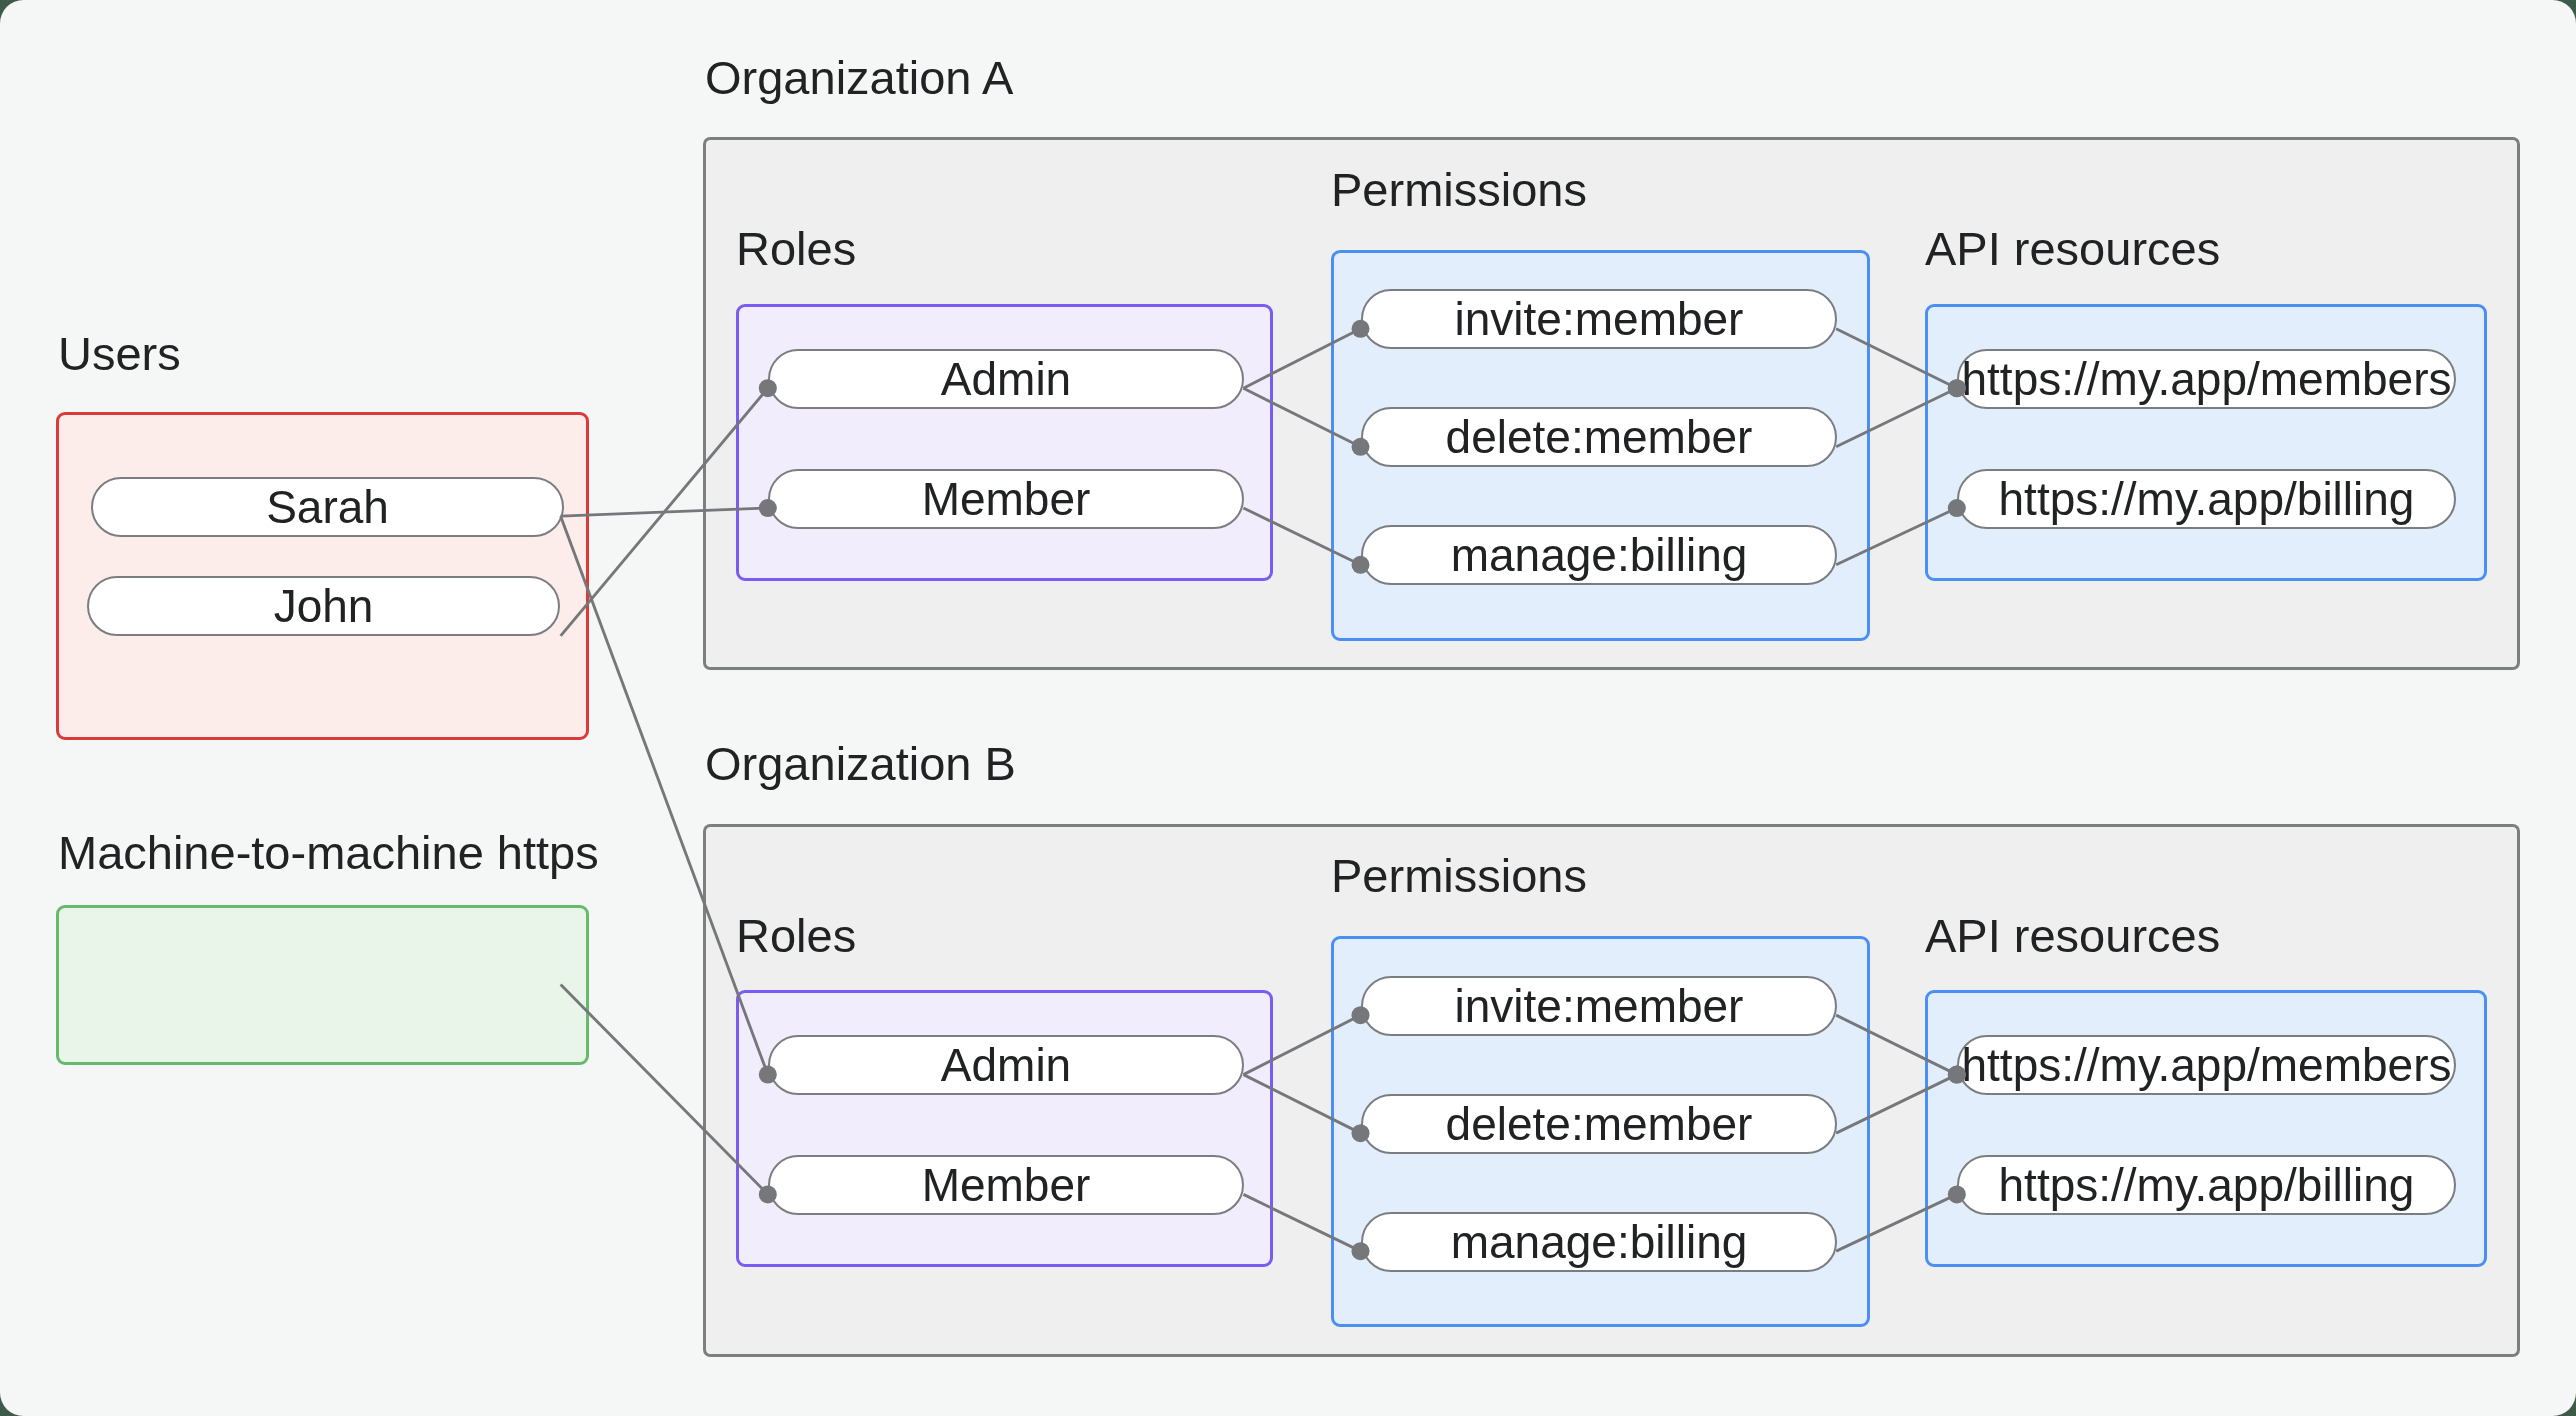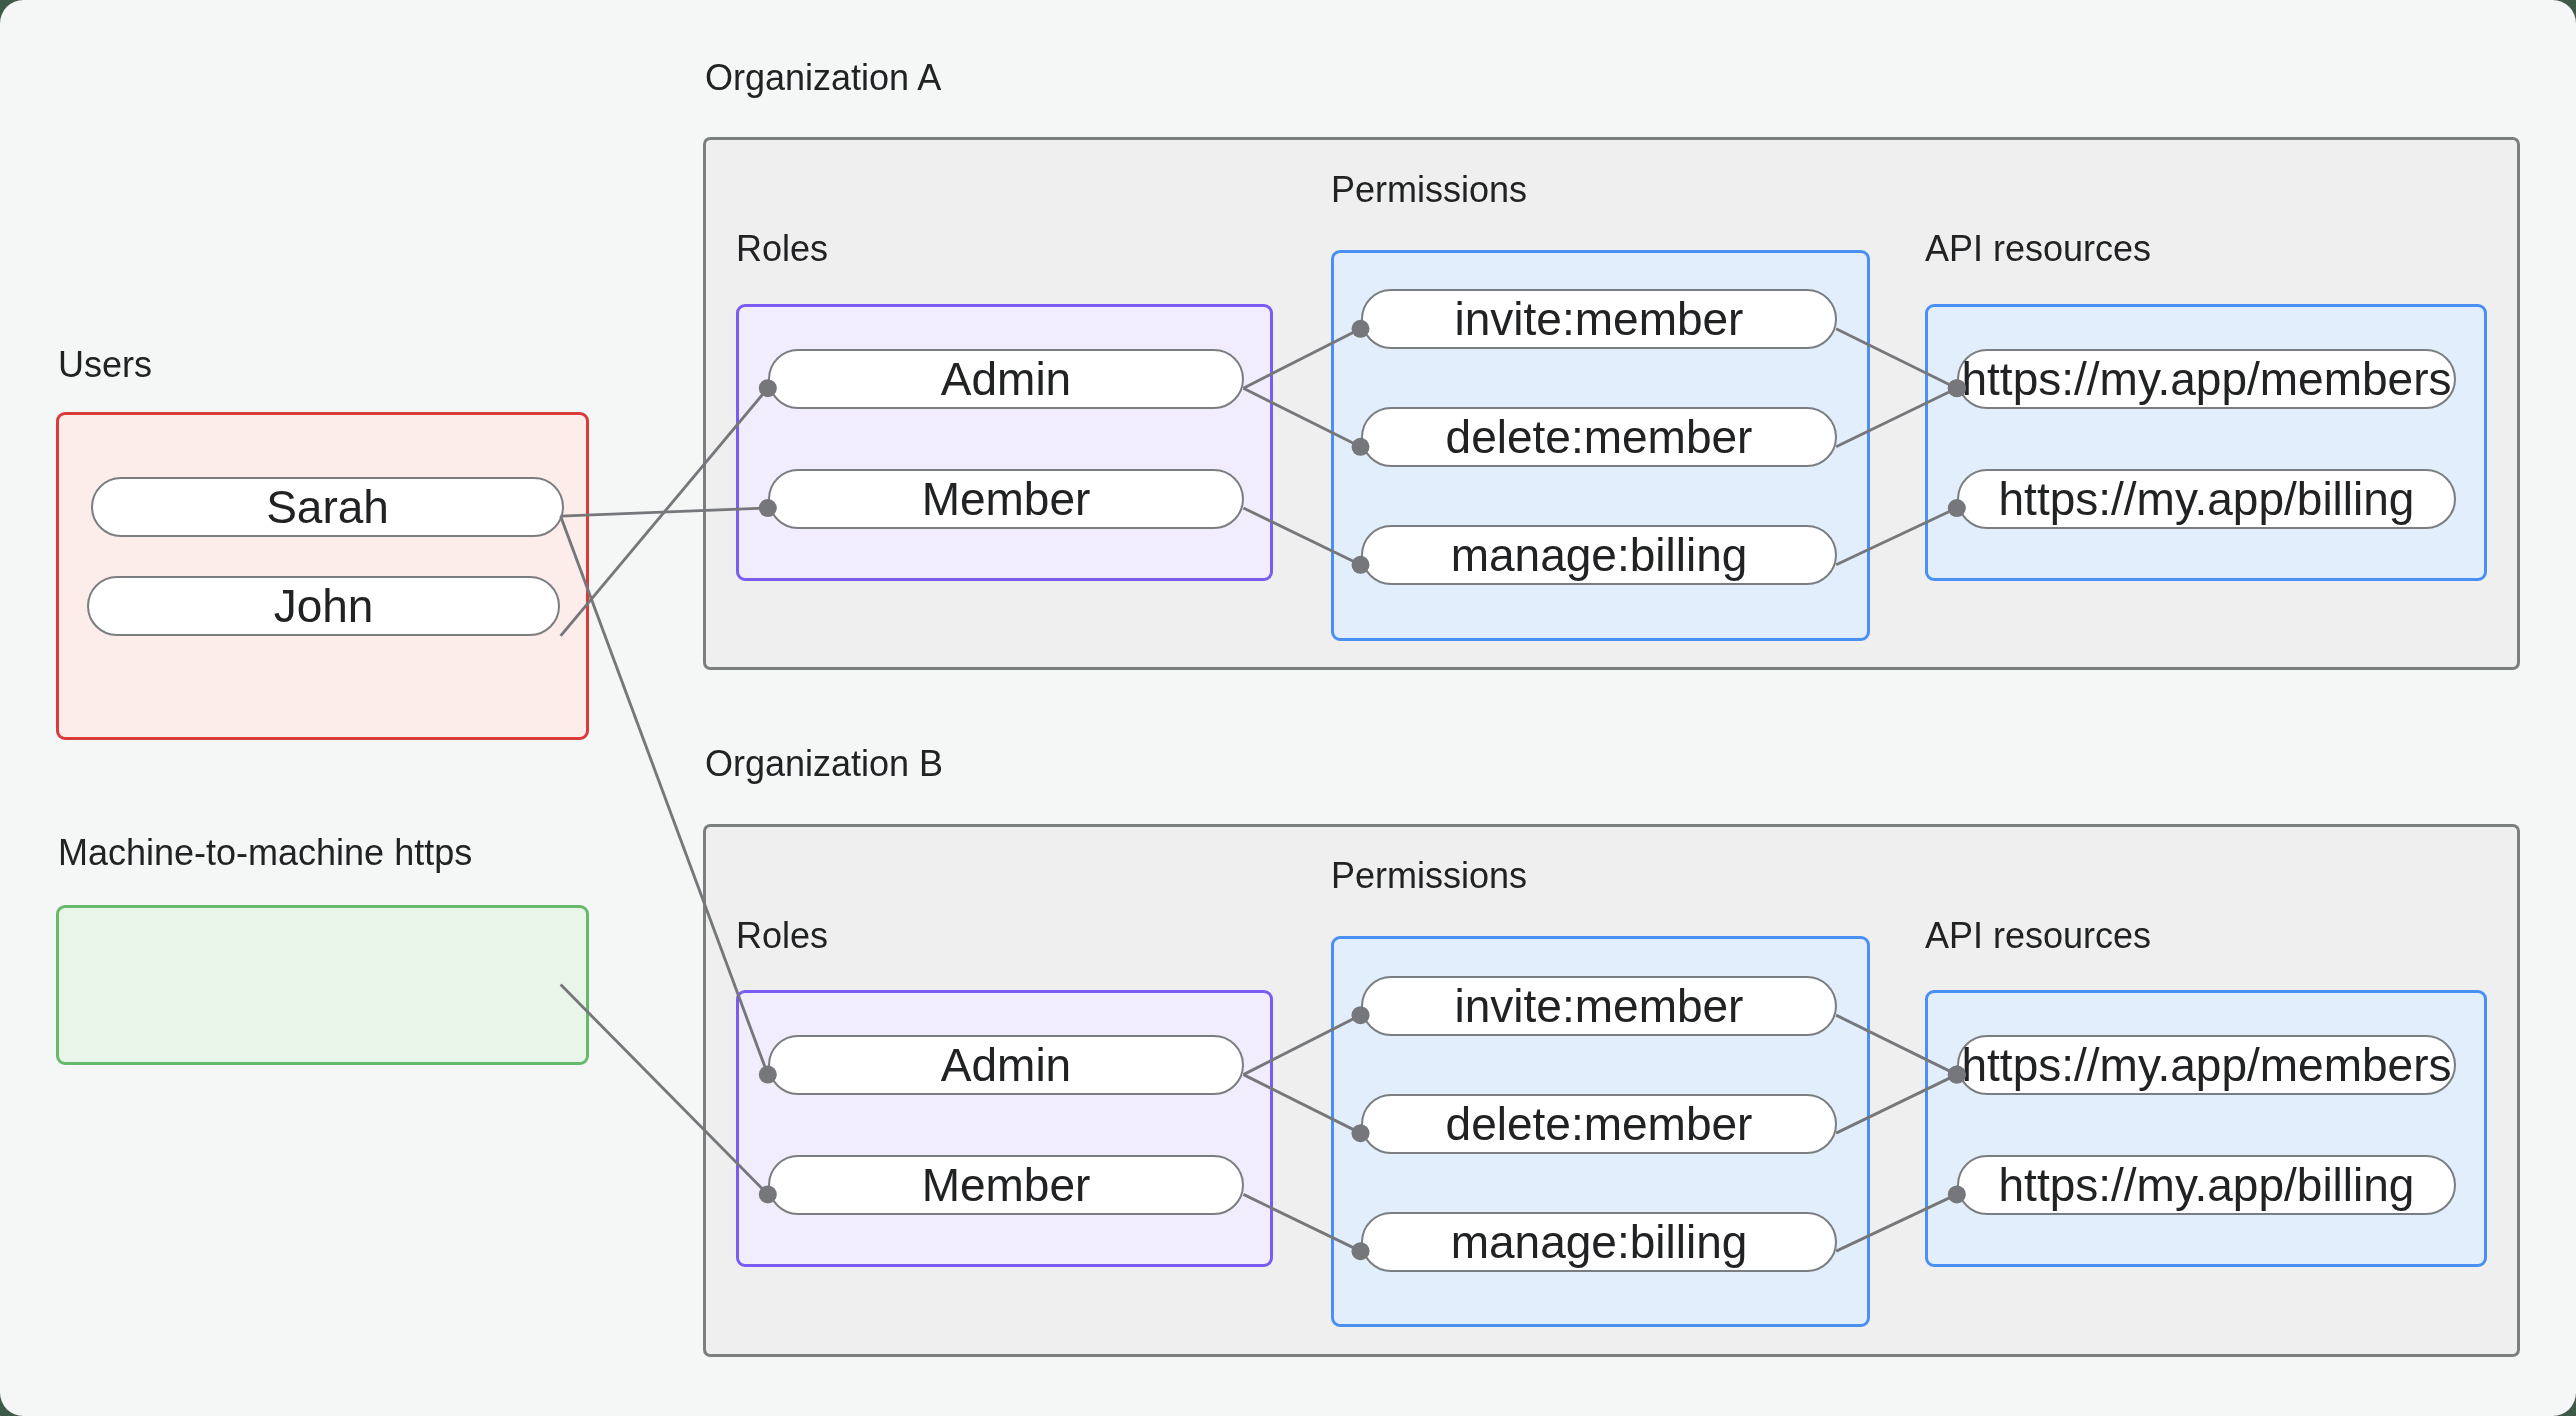--- a/index.html
+++ b/index.html
@@ -9,38 +9,38 @@
     --m2m_fill:#eaf5e9; --m2m_border:#67b96b;
     --roles_fill:#f2edfc; --roles_border:#7a5cf5;
     --blue_fill:#e2eefb; --blue_border:#4a90f2;
     --pill_fill:#ffffff; --pill_border:#7b7e80;
     --edge:#75777a; --text:#202224;
   }
   *{box-sizing:border-box;margin:0;padding:0}
   html,body{width:2576px;height:1416px;overflow:hidden}
   body{background:var(--backdrop);font-family:"Liberation Sans",sans-serif;color:var(--text)}
   .canvas{position:relative;width:2576px;height:1416px;background:var(--canvas_bg);border-radius:23.4px;overflow:hidden}
-  .label{position:absolute;font-size:36px;line-height:43px;color:var(--text);white-space:nowrap}
+  .label{position:absolute;font-size:47px;line-height:43px;color:var(--text);white-space:nowrap}
   .box{position:absolute;border-radius:9px}
   .box.org{background:var(--org_fill);border:3.6px solid var(--org_border);border-radius:7.2px}
   .box.users{background:var(--users_fill);border:3.6px solid var(--users_border)}
   .box.m2m{background:var(--m2m_fill);border:3.6px solid var(--m2m_border)}
   .box.roles{background:var(--roles_fill);border:3.6px solid var(--roles_border)}
   .box.blue{background:var(--blue_fill);border:3.6px solid var(--blue_border)}
   .pill{position:absolute;height:60px;background:var(--pill_fill);border:2.7px solid var(--pill_border);
         border-radius:40px;display:flex;align-items:center;justify-content:center;
         font-size:46px;color:var(--text);white-space:nowrap}
   #edges-svg{position:absolute;left:0;top:0;width:2576px;height:1416px;pointer-events:none}
 </style>
 </head>
 <body>
 
 <div class="canvas">
 
-  <div class="label" style="left:58px;top:343px">Users</div>
+  <div class="label" style="left:58px;top:332px">Users</div>
   <div class="box users" style="left:56px;top:412px;width:533px;height:328px"></div>
   <div class="pill" style="left:91px;top:477px;width:473px">Sarah</div>
   <div class="pill" style="left:87px;top:576px;width:473px">John</div>
 
   <div class="label" style="left:58px;top:831px">Machine-to-machine https</div>
   <div class="box m2m" style="left:56px;top:905px;width:533px;height:160px"></div>
 
   <div class="label" style="left:705px;top:56px">Organization A</div>
   <div class="box org" style="left:703px;top:137px;width:1817px;height:533px"></div>
 

